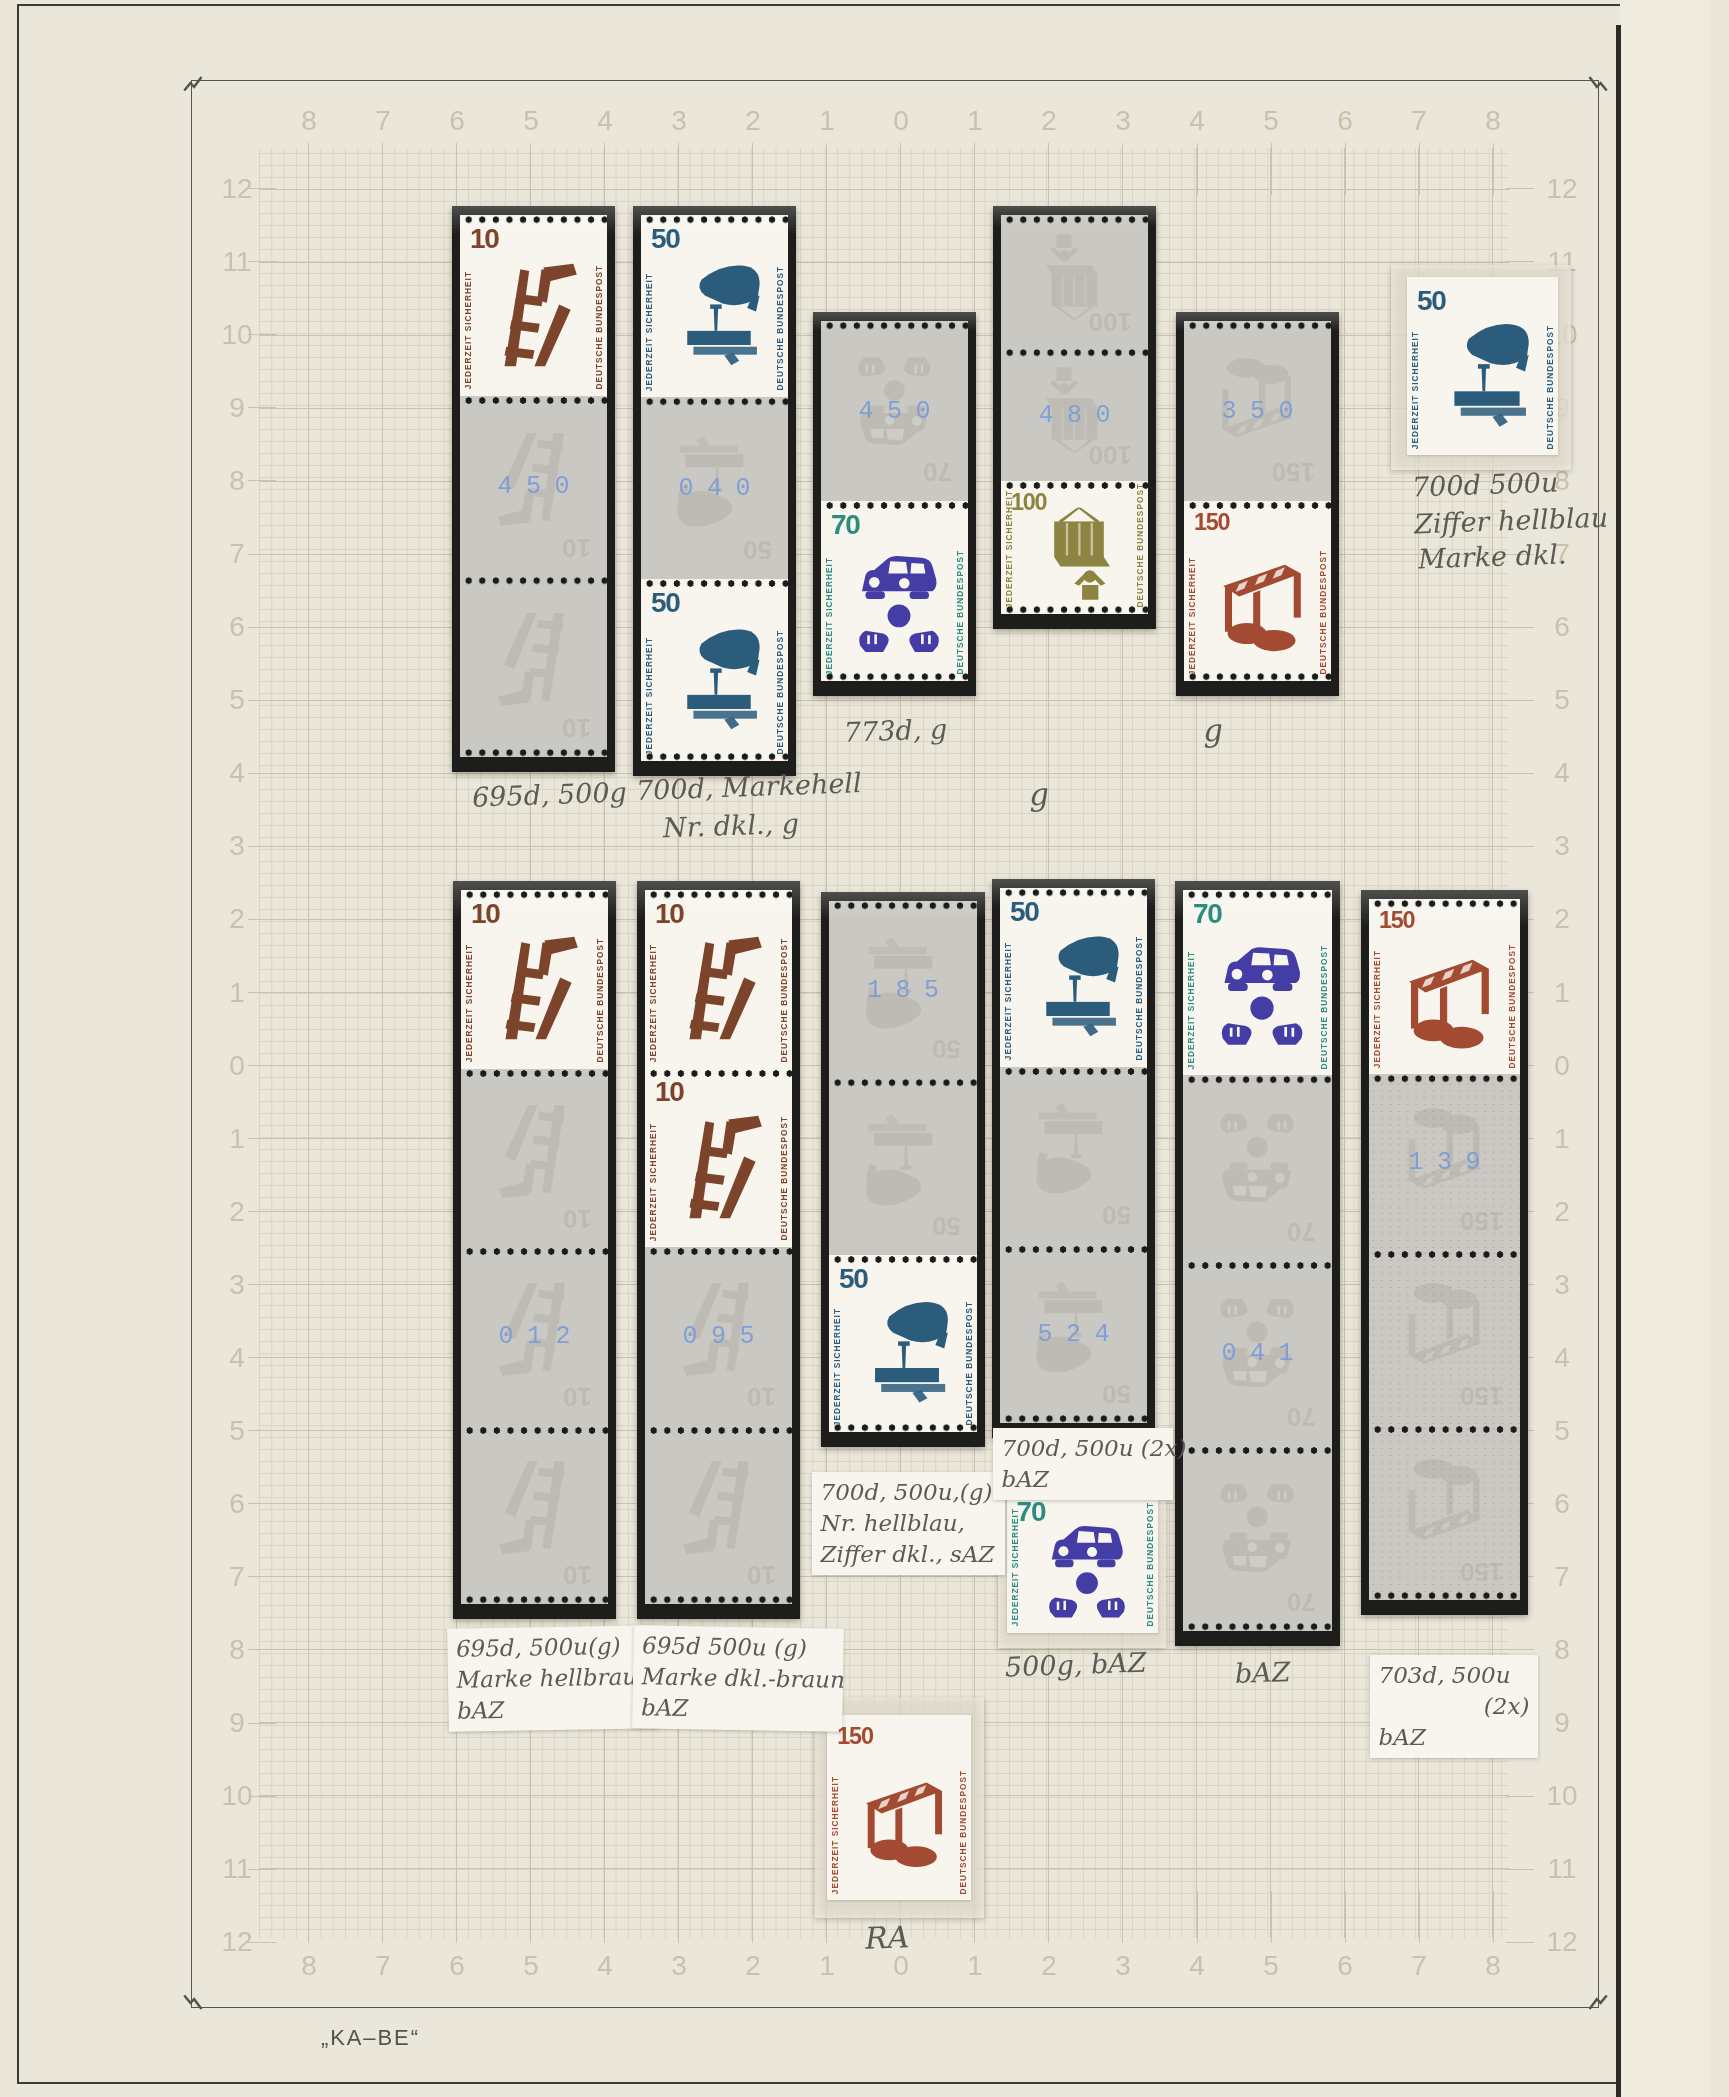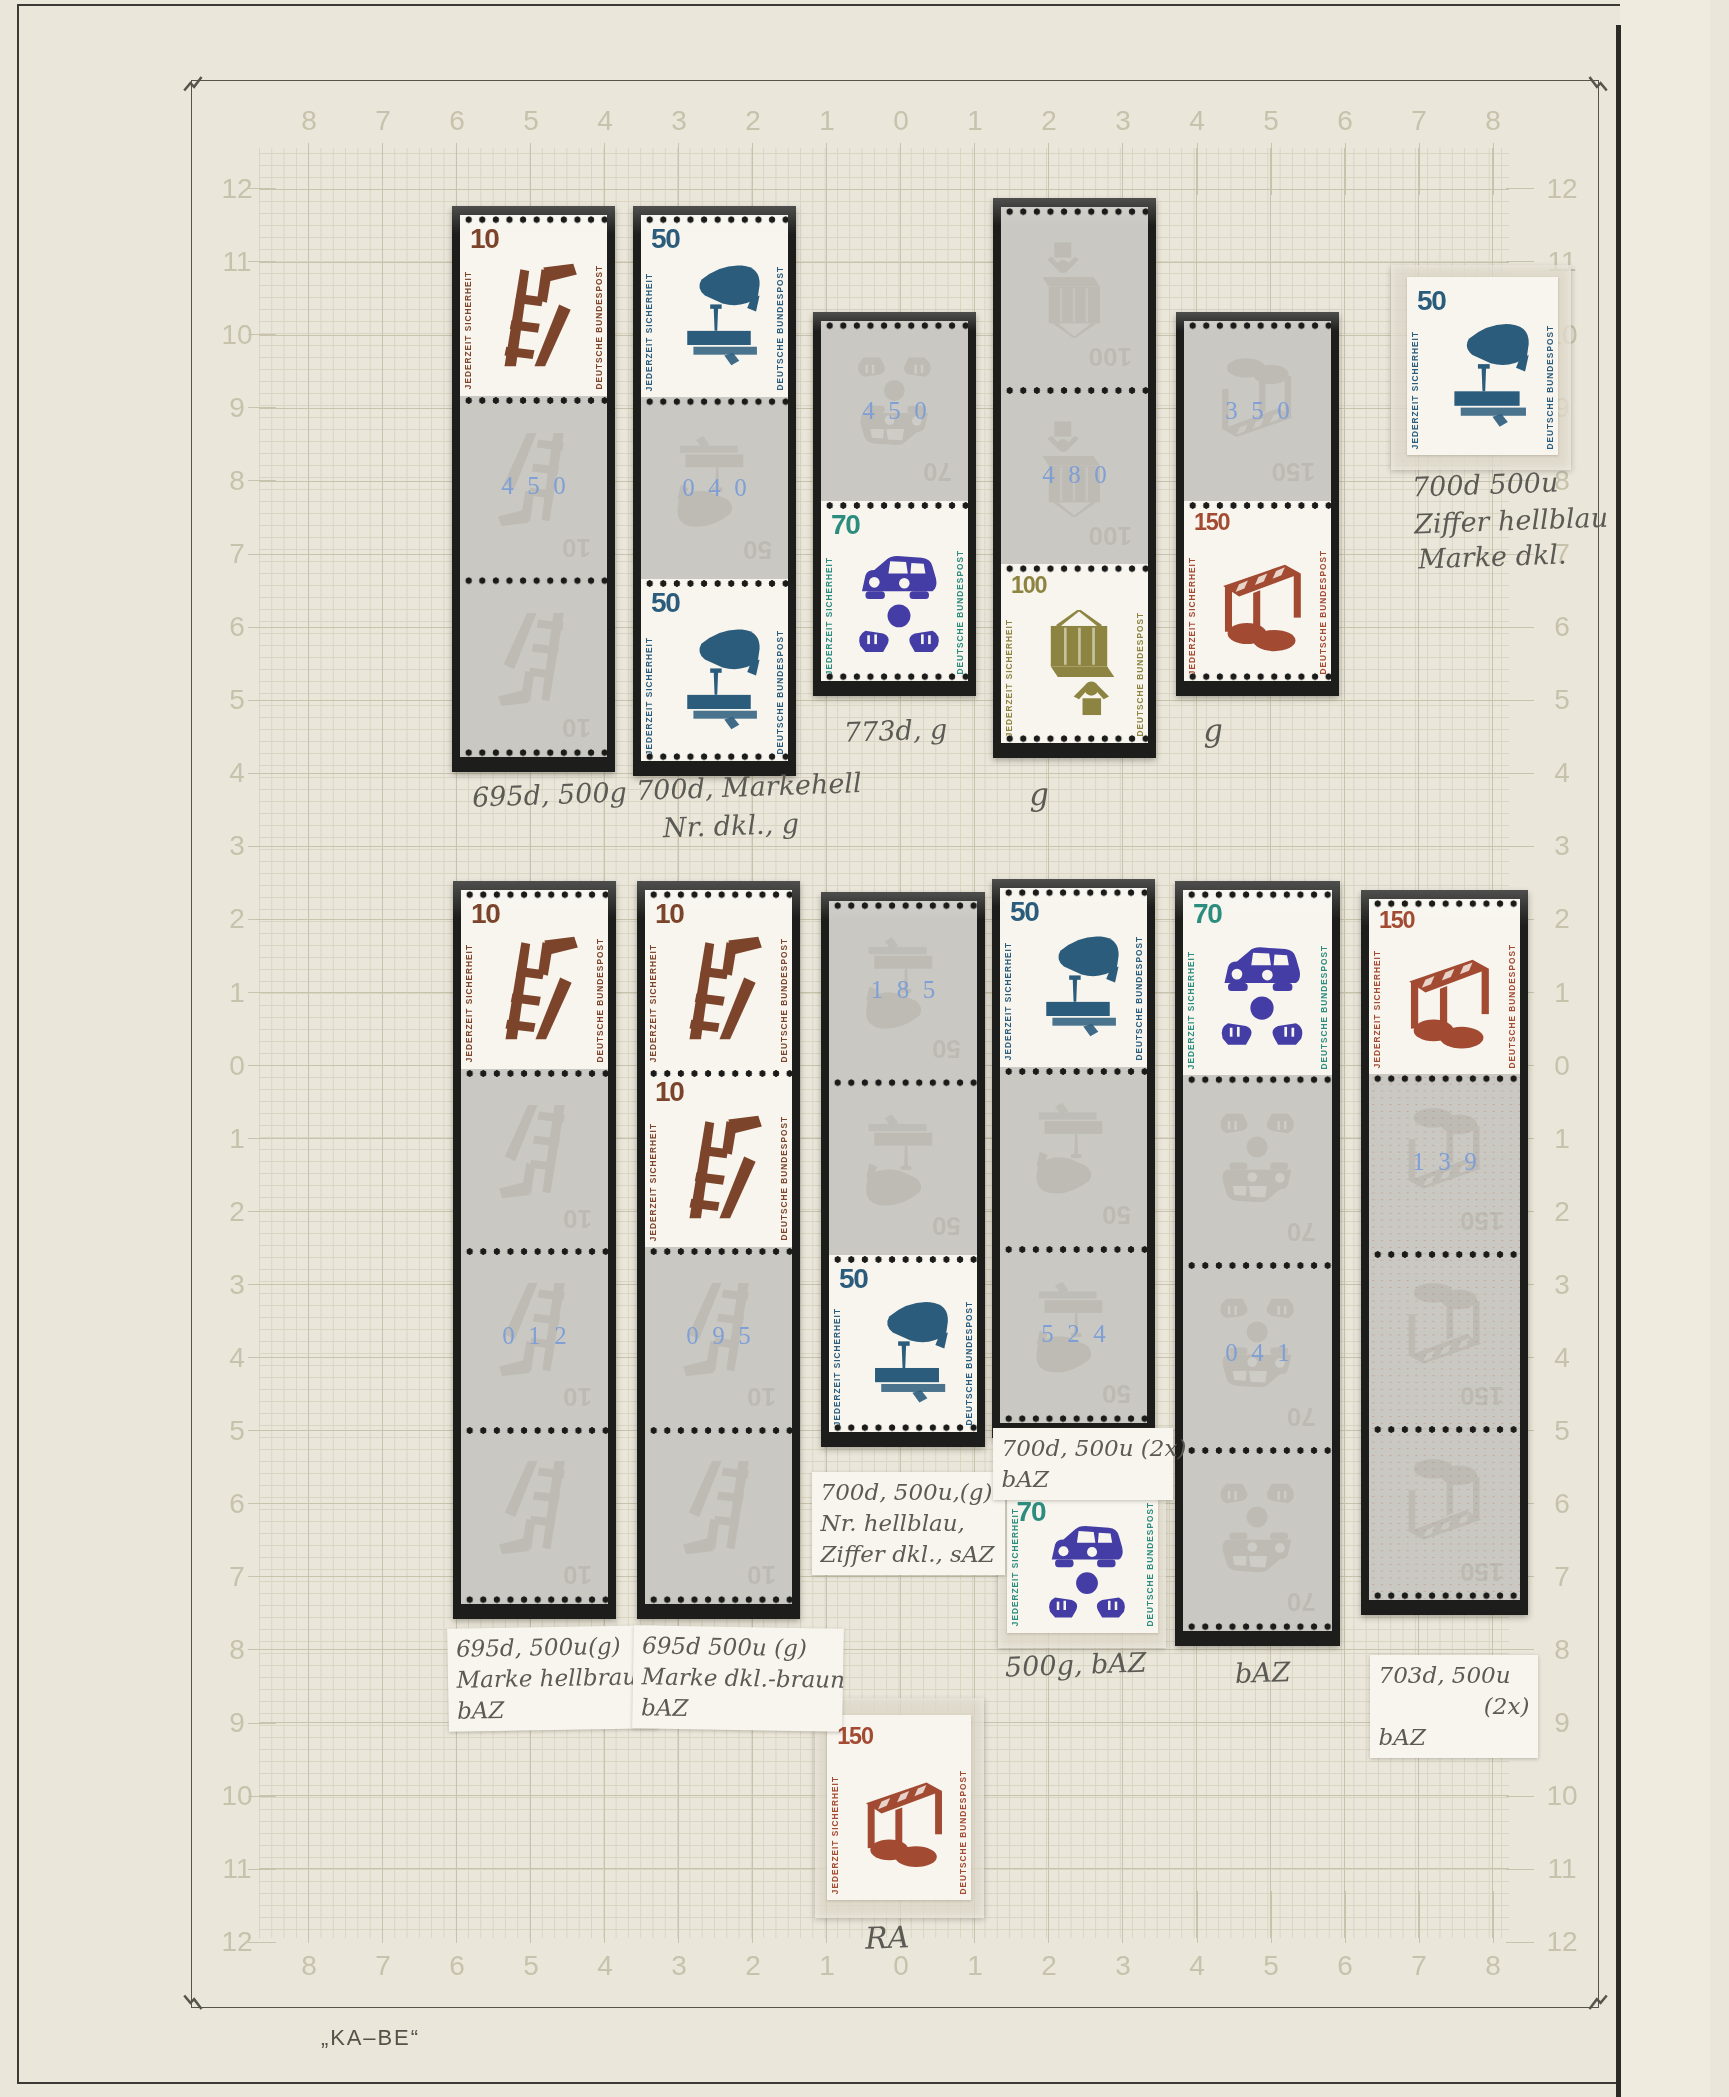--- a/index.html
+++ b/index.html
@@ -39,21 +39,21 @@
   .f:last-child:after{content:"";position:absolute;left:0;bottom:-0.6px;right:0;height:9.3px;z-index:5;
       background-image:radial-gradient(circle,#1b1b19 3.1px,rgba(0,0,0,0) 3.5px);
       background-size:13.6px 9.3px;background-position:1.9px 50%;background-repeat:repeat-x;}
   .blank{position:absolute;inset:0;background:#c9c8c2;}
   .blank.speckle{background-image:radial-gradient(rgba(186,62,32,.28) 0.8px,rgba(0,0,0,0) 1.1px);
       background-size:8.6px 6.8px;}
   .ghost{position:absolute;inset:5% 6%;opacity:.09;transform:rotate(180deg);}
   .ghost svg{position:absolute;left:50%;top:54%;transform:translate(-50%,-50%);width:62%;height:72%;}
   .gval{position:absolute;top:5px;left:7.4px;font-weight:bold;font-size:26px;color:#3f3a2c;}
   .cnum{position:absolute;left:50%;top:50%;transform:translate(-50%,-50%);
-      font-family:Liberation Serif, serif;font-size:25px;color:#7a9cd8;
+      font-family:Liberation Mono, monospace;font-size:25px;color:#7a9cd8;
       letter-spacing:13.6px;text-indent:13.6px;white-space:nowrap;opacity:.92;z-index:4;}
   
   .stamp{position:absolute;inset:0;background:#f7f5ee;}
   .stamp .val{position:absolute;top:7.4px;left:10px;font-weight:bold;font-size:28px;
       font-family:"Liberation Sans",sans-serif;letter-spacing:-1.2px;z-index:2;}
   .stamp .val.small{font-size:23.4px;}
   .stamp .lt,.stamp .rt{position:absolute;bottom:6.2px;writing-mode:vertical-rl;
       transform:rotate(180deg);font-weight:bold;font-size:8.3px;letter-spacing:1px;
       font-family:"Liberation Sans",sans-serif;white-space:nowrap;z-index:2;}
   .stamp .lt{left:3.1px;}
@@ -435,21 +435,21 @@
     <rect x="14" y="100" width="3" height="10" fill="#f7f5ee"></rect>
     <rect x="22" y="99" width="3" height="11" fill="#f7f5ee"></rect>
     <rect x="83" y="100" width="3" height="10" fill="#f7f5ee"></rect>
     <rect x="75" y="99" width="3" height="11" fill="#f7f5ee"></rect>
               </g>
             </svg>
           </div>
         </div>
       </div>
     </div>
-  <div class="strip" style="left:993px;top:198px;width:163px;height:560px">
+  <div class="strip" style="left:993px;top:206px;width:163px;height:423px">
       <div class="sinner">
         <div class="f">
           <div class="blank">
             <div class="ghost">
               <svg class="motif" viewBox="0 0 100 120" xmlns="http://www.w3.org/2000/svg">
                 <g fill="#4a4436">
     <polygon points="48,0 52,0 27,20 24,17"></polygon>
     <polygon points="48,0 52,0 76,17 73,20"></polygon>
     <rect x="18" y="18" width="64" height="46"></rect>
     <rect x="33" y="20" width="3" height="42" fill="#f7f5ee" opacity=".55"></rect>

